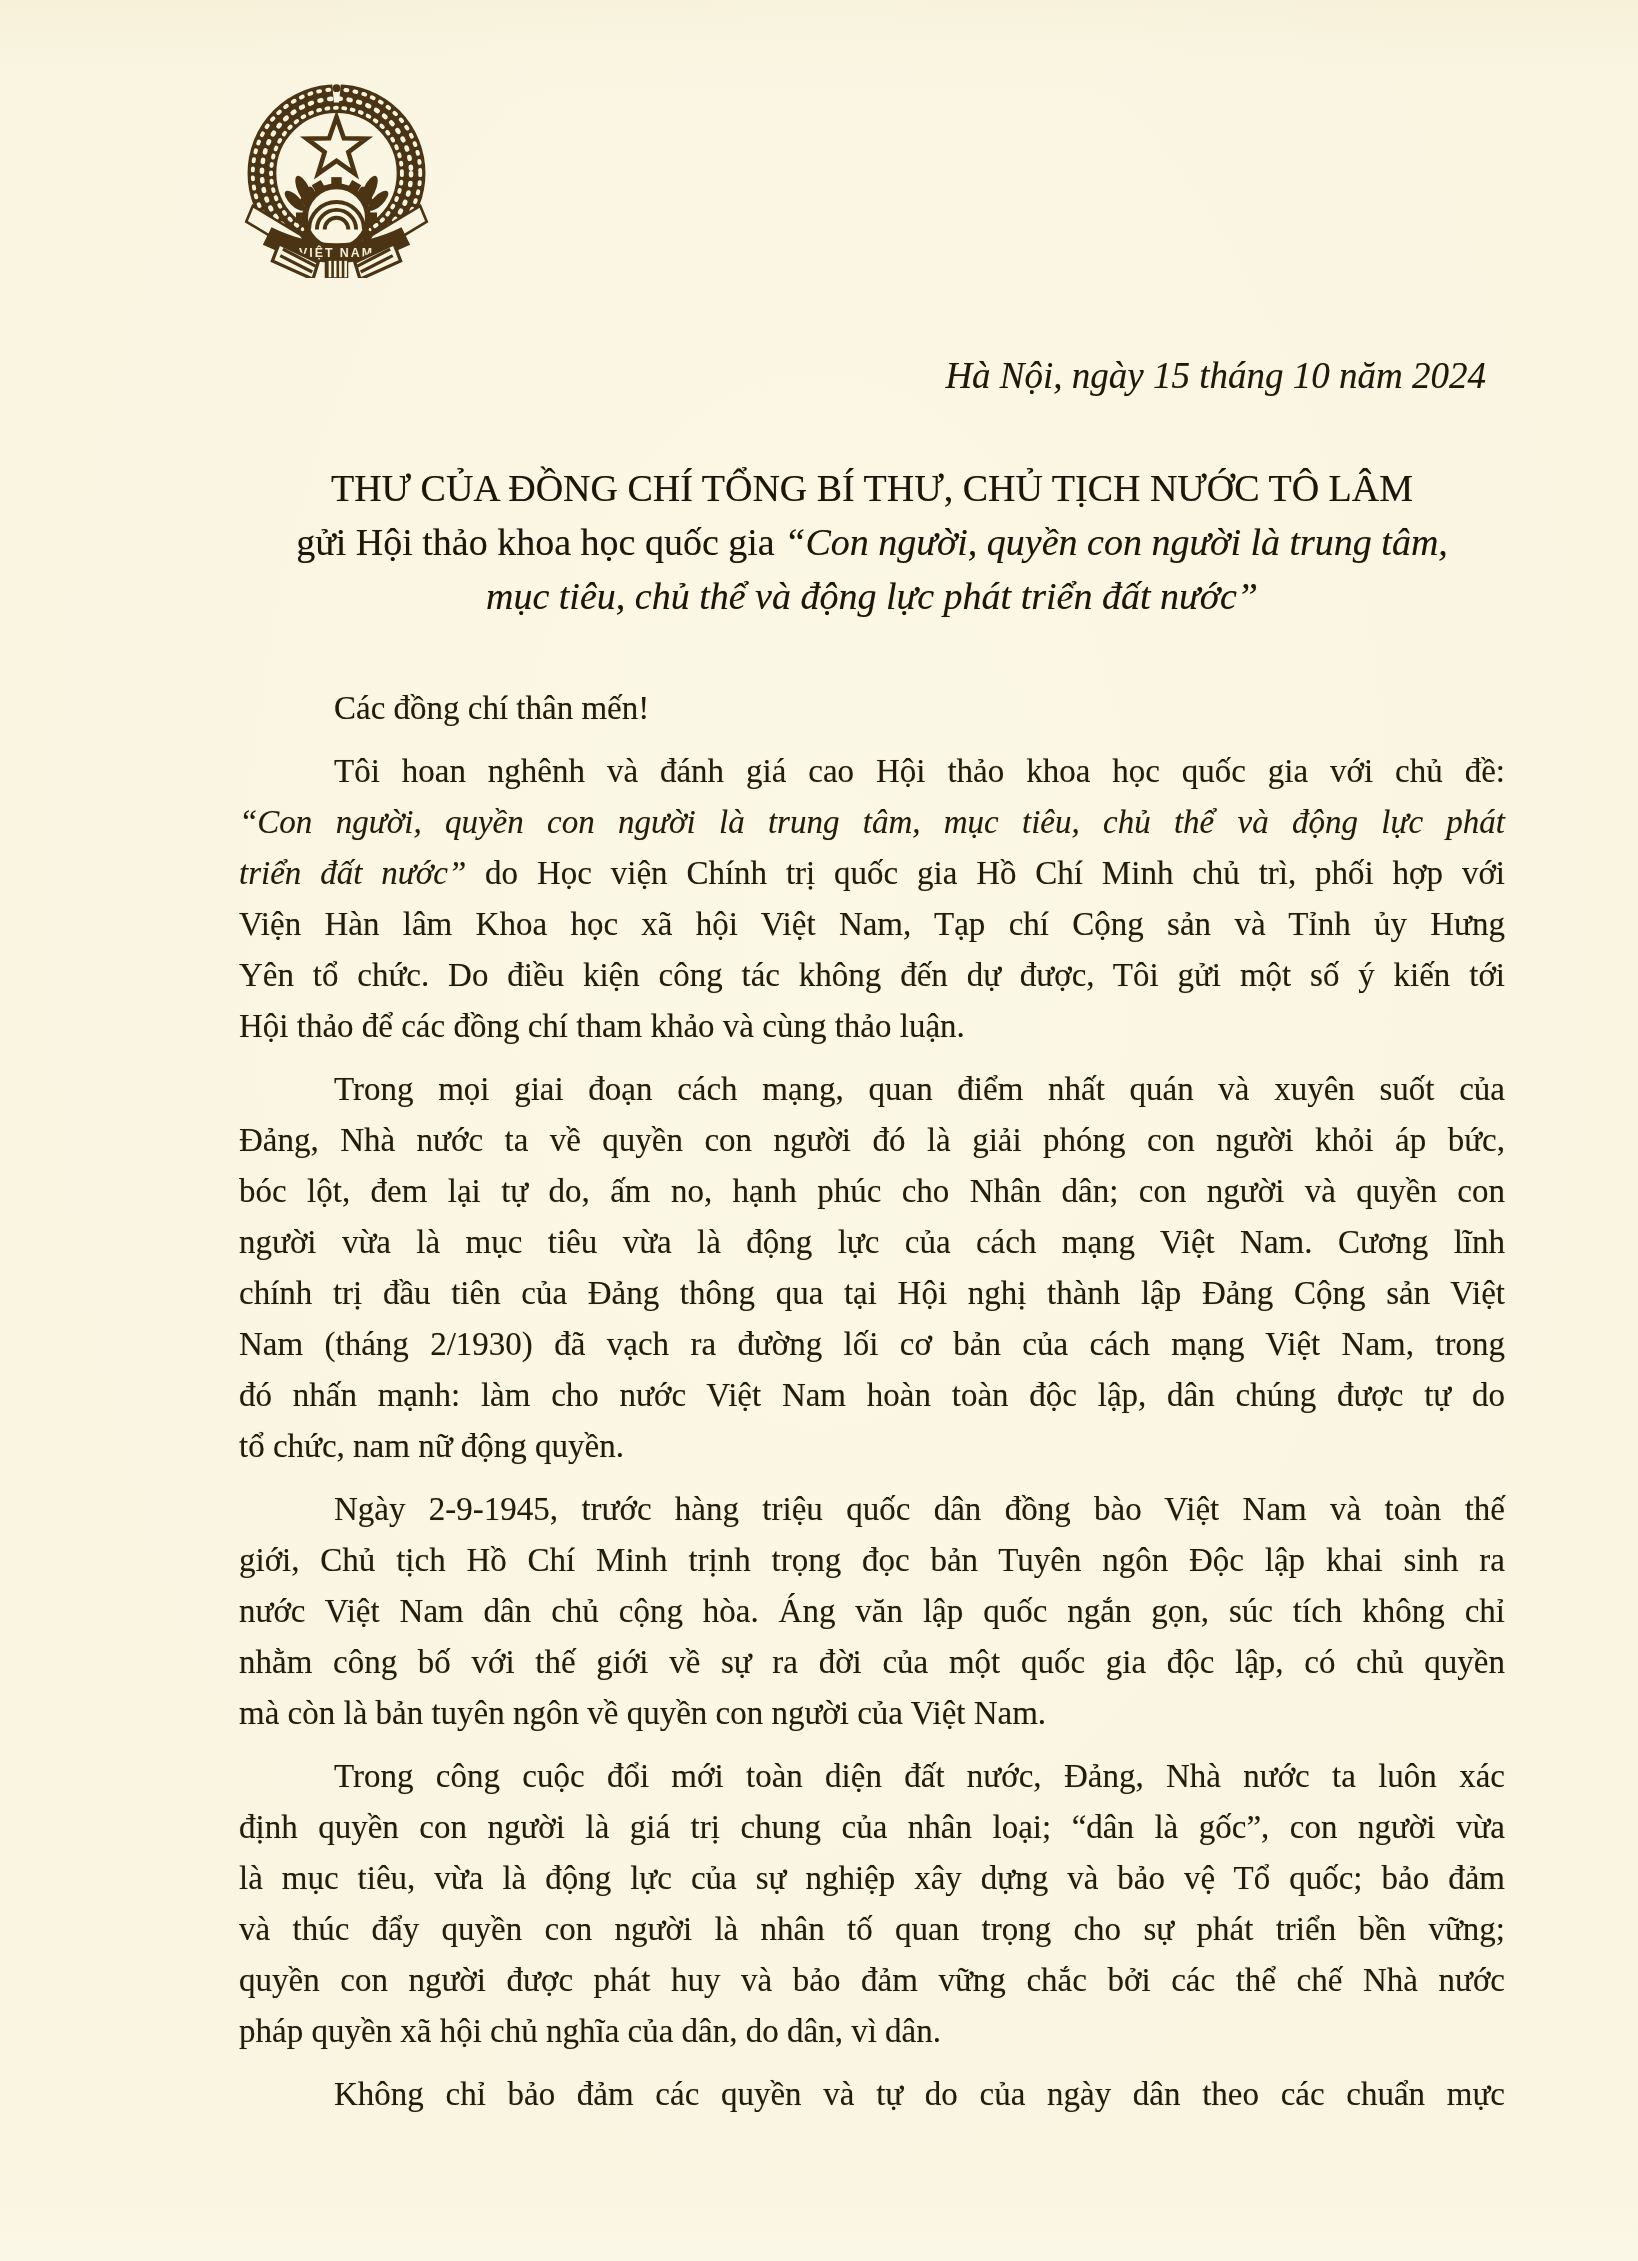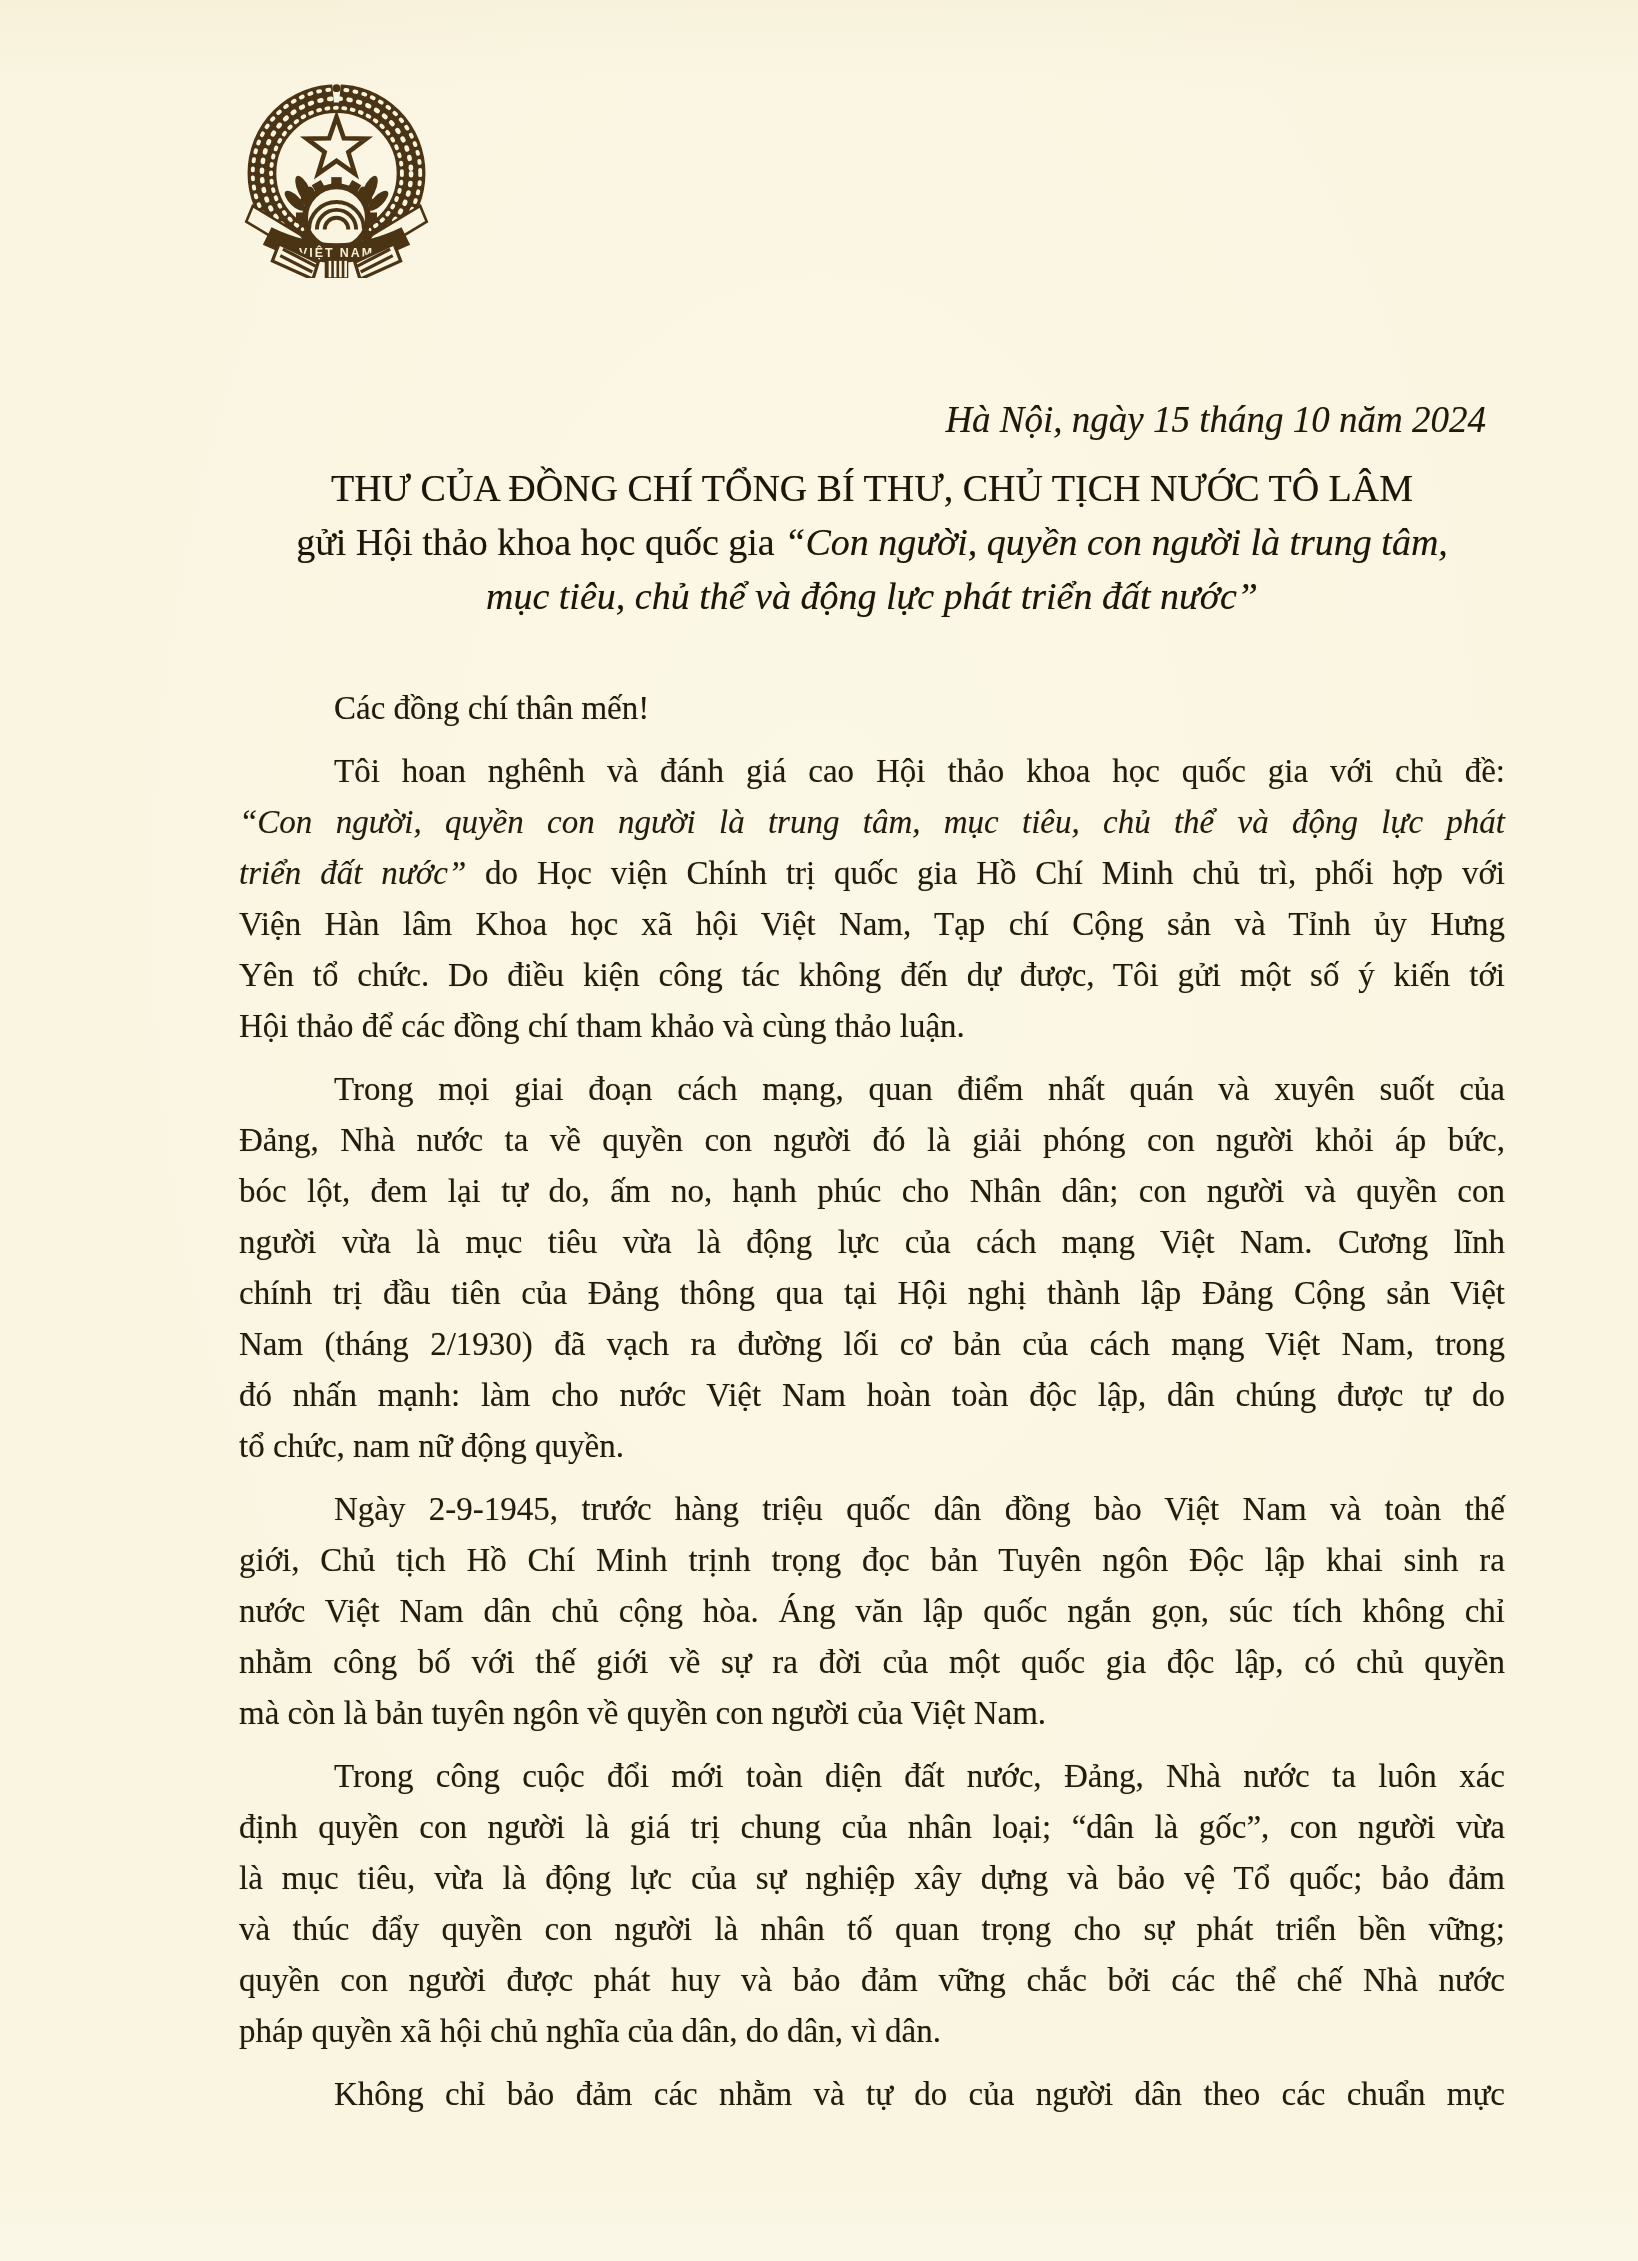--- a/index.html
+++ b/index.html
@@ -11,21 +11,21 @@
       radial-gradient(ellipse at 50% 40%, rgba(255,253,240,.35), rgba(0,0,0,0) 70%),
       linear-gradient(180deg, #f7f1da 0%, #faf5e1 4%, #faf5e1 96%, #fbf7e7 100%);
     font-family:"Liberation Serif","DejaVu Serif",serif;
     color:#241c10;
     overflow:hidden;
   }
   .emblem{position:absolute;left:241px;top:75px;width:191px;height:203px;}
   .date-line{
     position:absolute;left:239px;top:353px;width:1247px;
     text-align:right;font-style:italic;font-size:37px;line-height:46px;
-    color:#1f180c;text-shadow:0 0 0.7px rgba(40,30,15,.45);margin-top:44px;
+    color:#1f180c;text-shadow:0 0 0.7px rgba(40,30,15,.45);
   }
   .title-block{
     position:absolute;left:239px;top:461px;width:1266px;
     text-align:center;font-weight:normal;font-size:38px;line-height:54px;
     color:#1c150a;text-shadow:0 0 0.7px rgba(40,30,15,.5);
   }
   .body-flow{
     position:absolute;left:239px;top:683px;width:1266px;
     font-size:33px;line-height:51px;color:#231b0e;
     text-shadow:0 0 0.8px rgba(45,35,18,.4);
@@ -140,19 +140,19 @@
         </div>
         <div class="para">
           <div class="line first"><span>Trong công cuộc đổi mới toàn diện đất nước, Đảng, Nhà nước ta luôn xác</span></div>
           <div class="line"><span>định quyền con người là giá trị chung của nhân loại; “dân là gốc”, con người vừa</span></div>
           <div class="line"><span>là mục tiêu, vừa là động lực của sự nghiệp xây dựng và bảo vệ Tổ quốc; bảo đảm</span></div>
           <div class="line"><span>và thúc đẩy quyền con người là nhân tố quan trọng cho sự phát triển bền vững;</span></div>
           <div class="line"><span>quyền con người được phát huy và bảo đảm vững chắc bởi các thể chế Nhà nước</span></div>
           <div class="line last"><span>pháp quyền xã hội chủ nghĩa của dân, do dân, vì dân.</span></div>
         </div>
         <div class="para">
-          <div class="line first"><span>Không chỉ bảo đảm các nhằm và tự do của người dân theo các chuẩn mực</span></div>
+          <div class="line first"><span>Không chỉ bảo đảm các quyền và tự do của ngày dân theo các chuẩn mực</span></div>
         </div>
       </div>
   </div>
 
 </div>
 
 
 </body></html>

